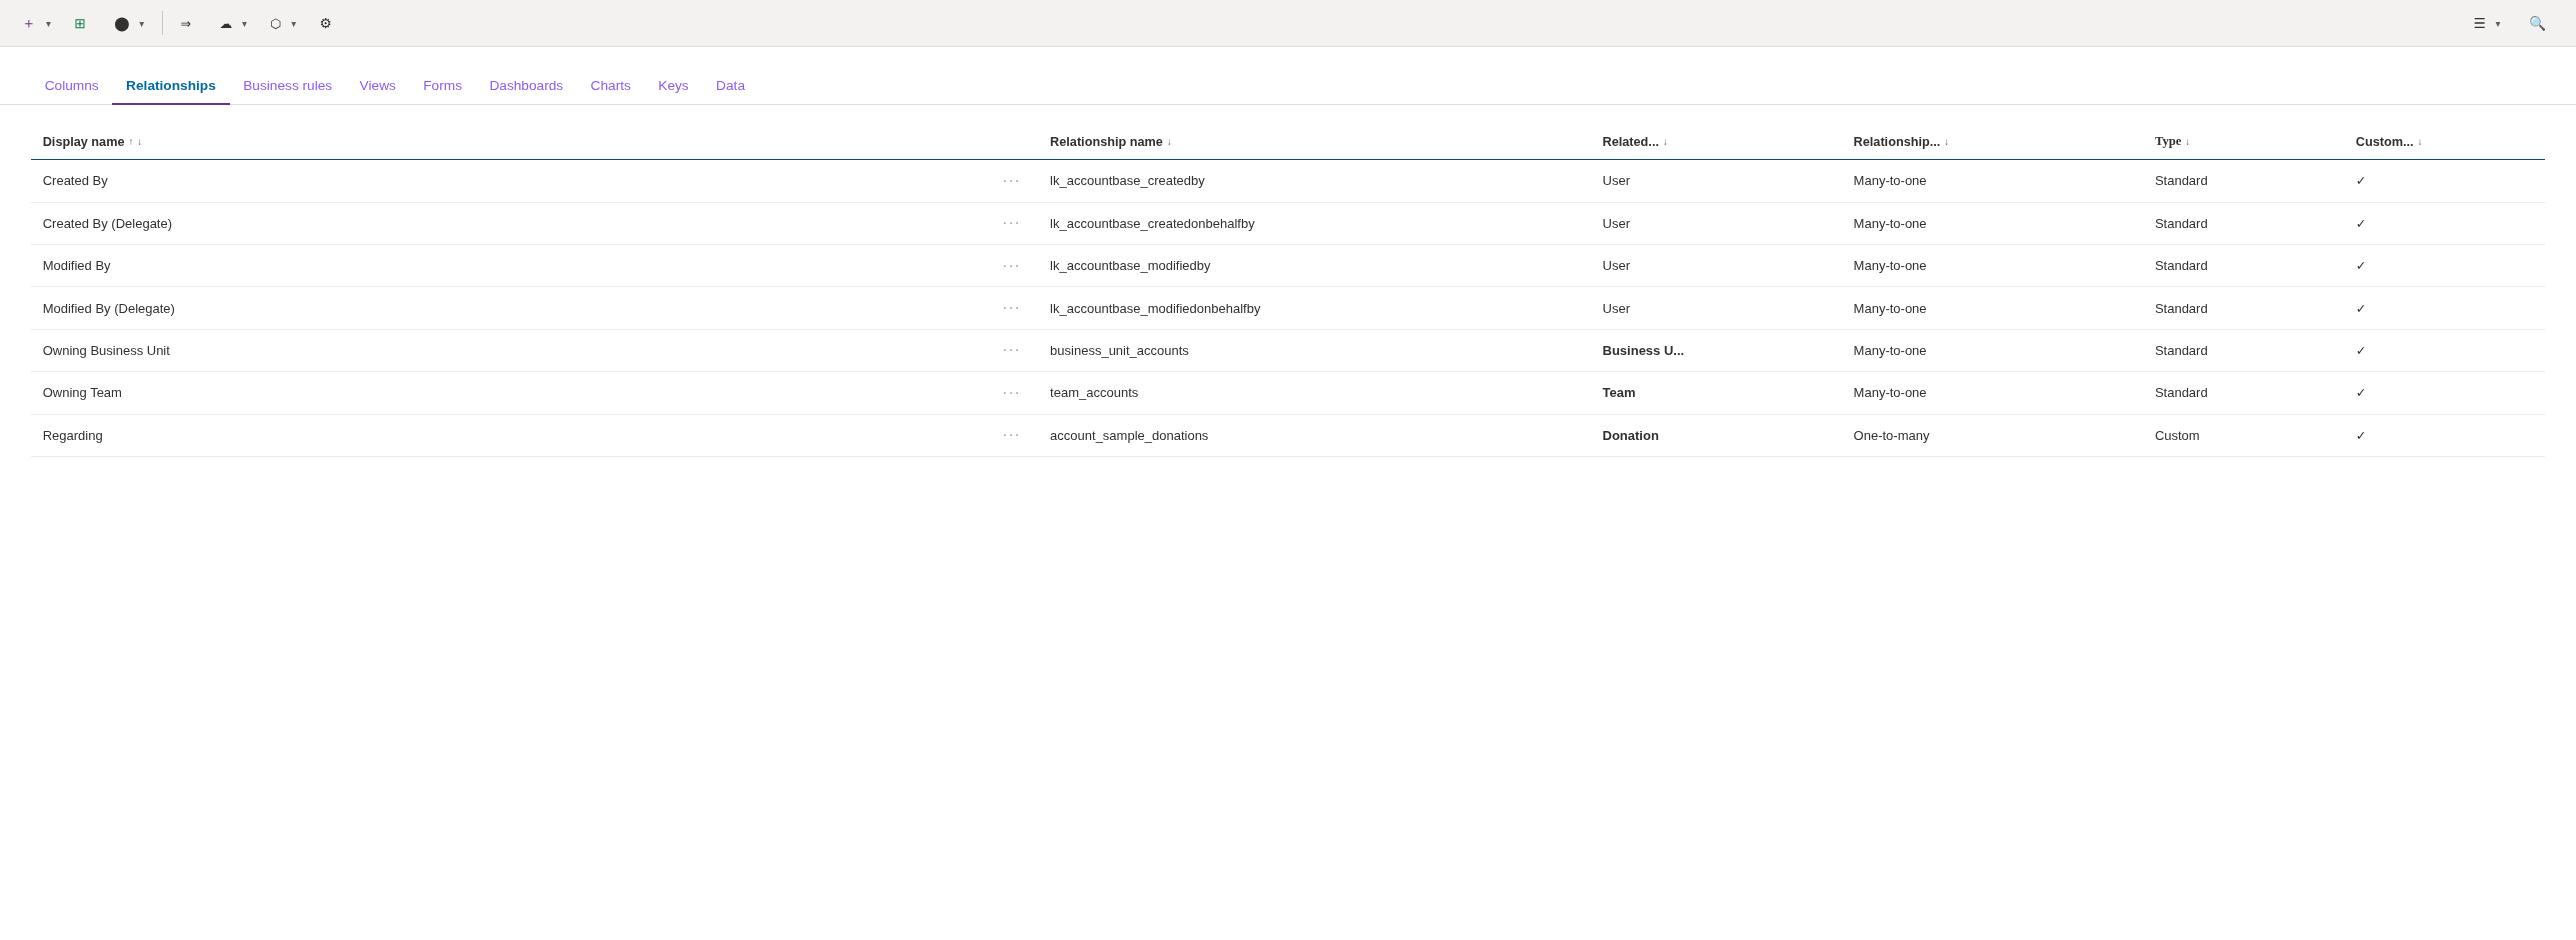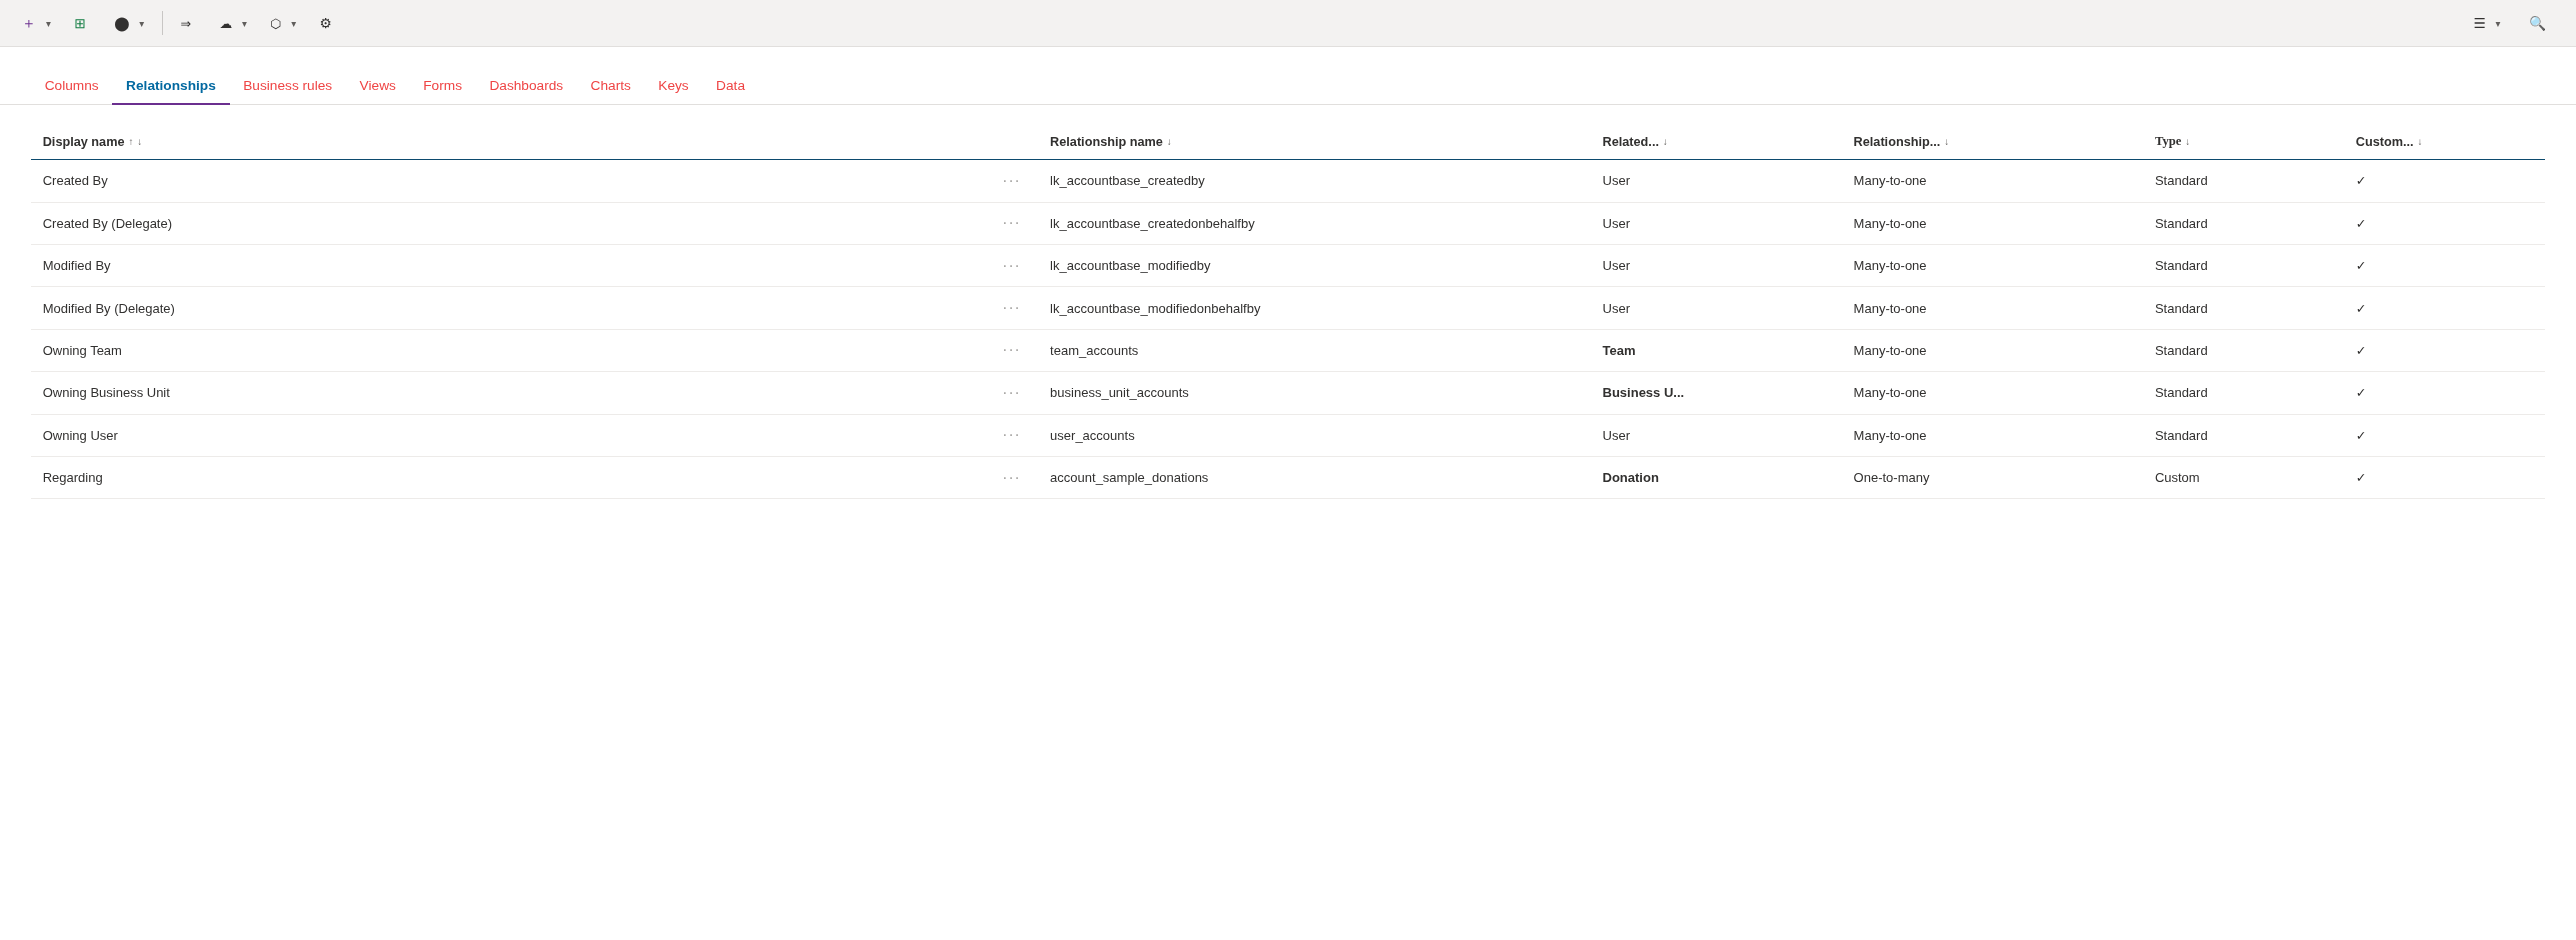--- a/index.html
+++ b/index.html
@@ -93,21 +93,21 @@
       padding: 0 31px;
       margin-top: 9.8px;
       border-bottom: 1px solid #e1dfdd;
     }
     .tab {
       padding: 7.8px 13.7px 9.8px;
       border: none;
       background: transparent;
       cursor: pointer;
       font-size: 13.7px;
-      color: #ef4444;
+      color: #8b5cf6;
       border-bottom: 2px solid transparent;
       margin-bottom: -1px;
     }
     .tab.active {
       color: #0369a1;
       border-bottom: 2px solid #6b2f8f;
       font-weight: 600;
     }
 
     
@@ -334,52 +334,39 @@
       </td>
       <td>lk_accountbase_modifiedonbehalfby</td>
       <td>User</td>
       <td>Many-to-one</td>
       <td>Standard</td>
       <td>
         <span class="check-icon">✓</span>
       </td>
     </tr>
         <tr>
+      <td>Owning Business Unit</td>
+      <td>
+        <span class="dots-menu">···</span>
+      </td>
+      <td>business_unit_accounts</td>
+      <td style="font-weight:700;">Business U...</td>
+      <td>Many-to-one</td>
+      <td>Standard</td>
+      <td>
+        <span class="check-icon">✓</span>
+      </td>
+    </tr>
+        <tr>
       <td>Owning Team</td>
       <td>
         <span class="dots-menu">···</span>
       </td>
       <td>team_accounts</td>
       <td style="font-weight:700;">Team</td>
-      <td>Many-to-one</td>
-      <td>Standard</td>
-      <td>
-        <span class="check-icon">✓</span>
-      </td>
-    </tr>
-        <tr>
-      <td>Owning Business Unit</td>
-      <td>
-        <span class="dots-menu">···</span>
-      </td>
-      <td>business_unit_accounts</td>
-      <td style="font-weight:700;">Business U...</td>
-      <td>Many-to-one</td>
-      <td>Standard</td>
-      <td>
-        <span class="check-icon">✓</span>
-      </td>
-    </tr>
-        <tr>
-      <td>Owning User</td>
-      <td>
-        <span class="dots-menu">···</span>
-      </td>
-      <td>user_accounts</td>
-      <td>User</td>
       <td>Many-to-one</td>
       <td>Standard</td>
       <td>
         <span class="check-icon">✓</span>
       </td>
     </tr>
         <tr>
       <td>Regarding</td>
       <td>
         <span class="dots-menu">···</span>

